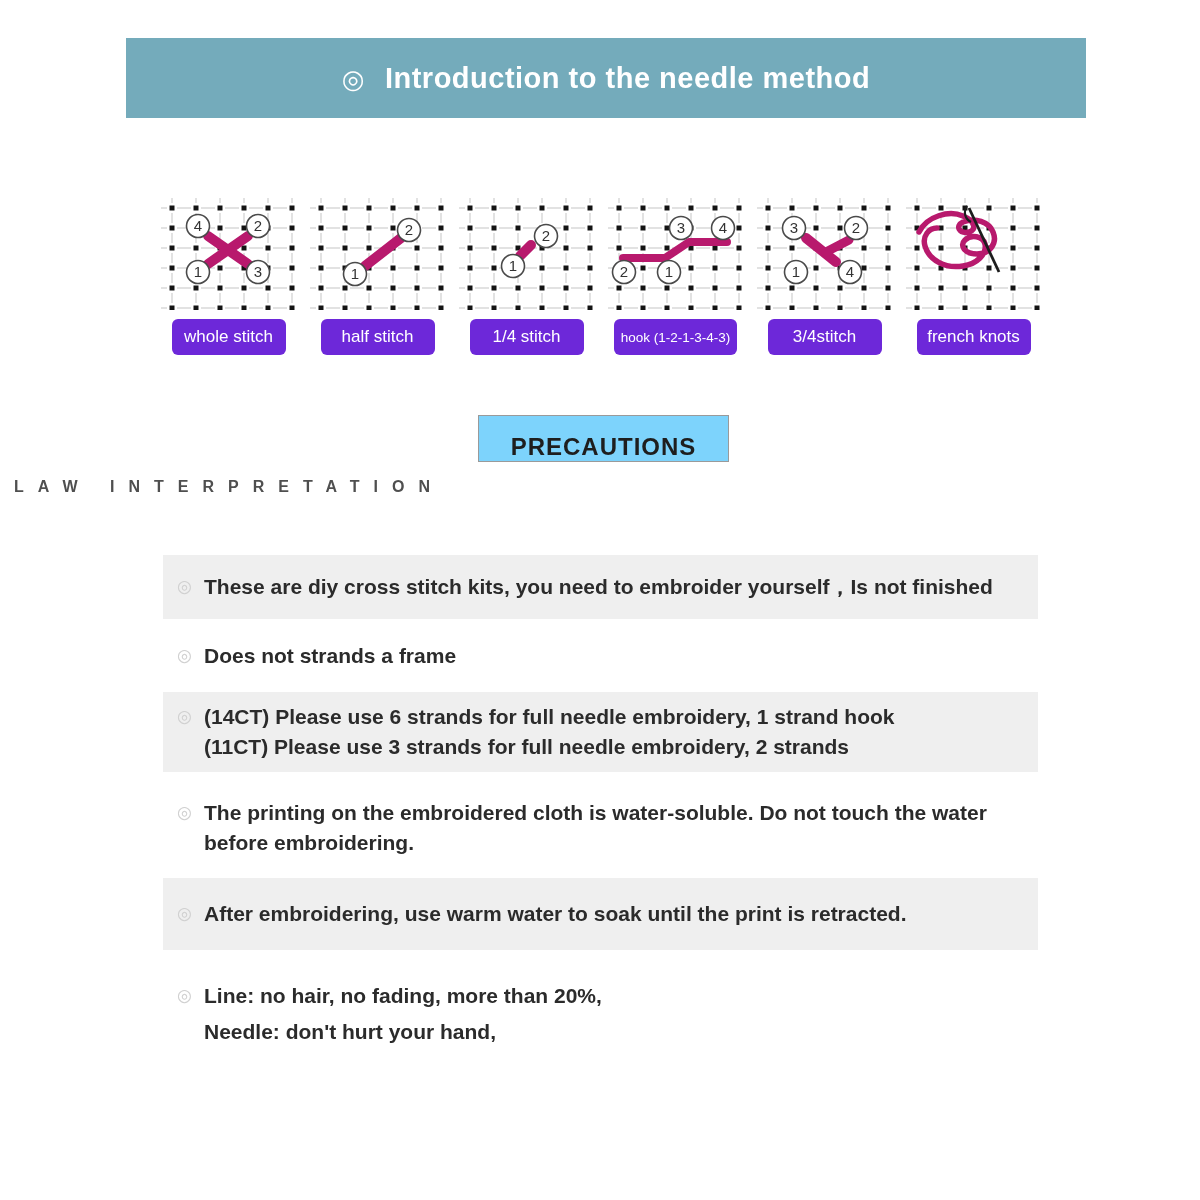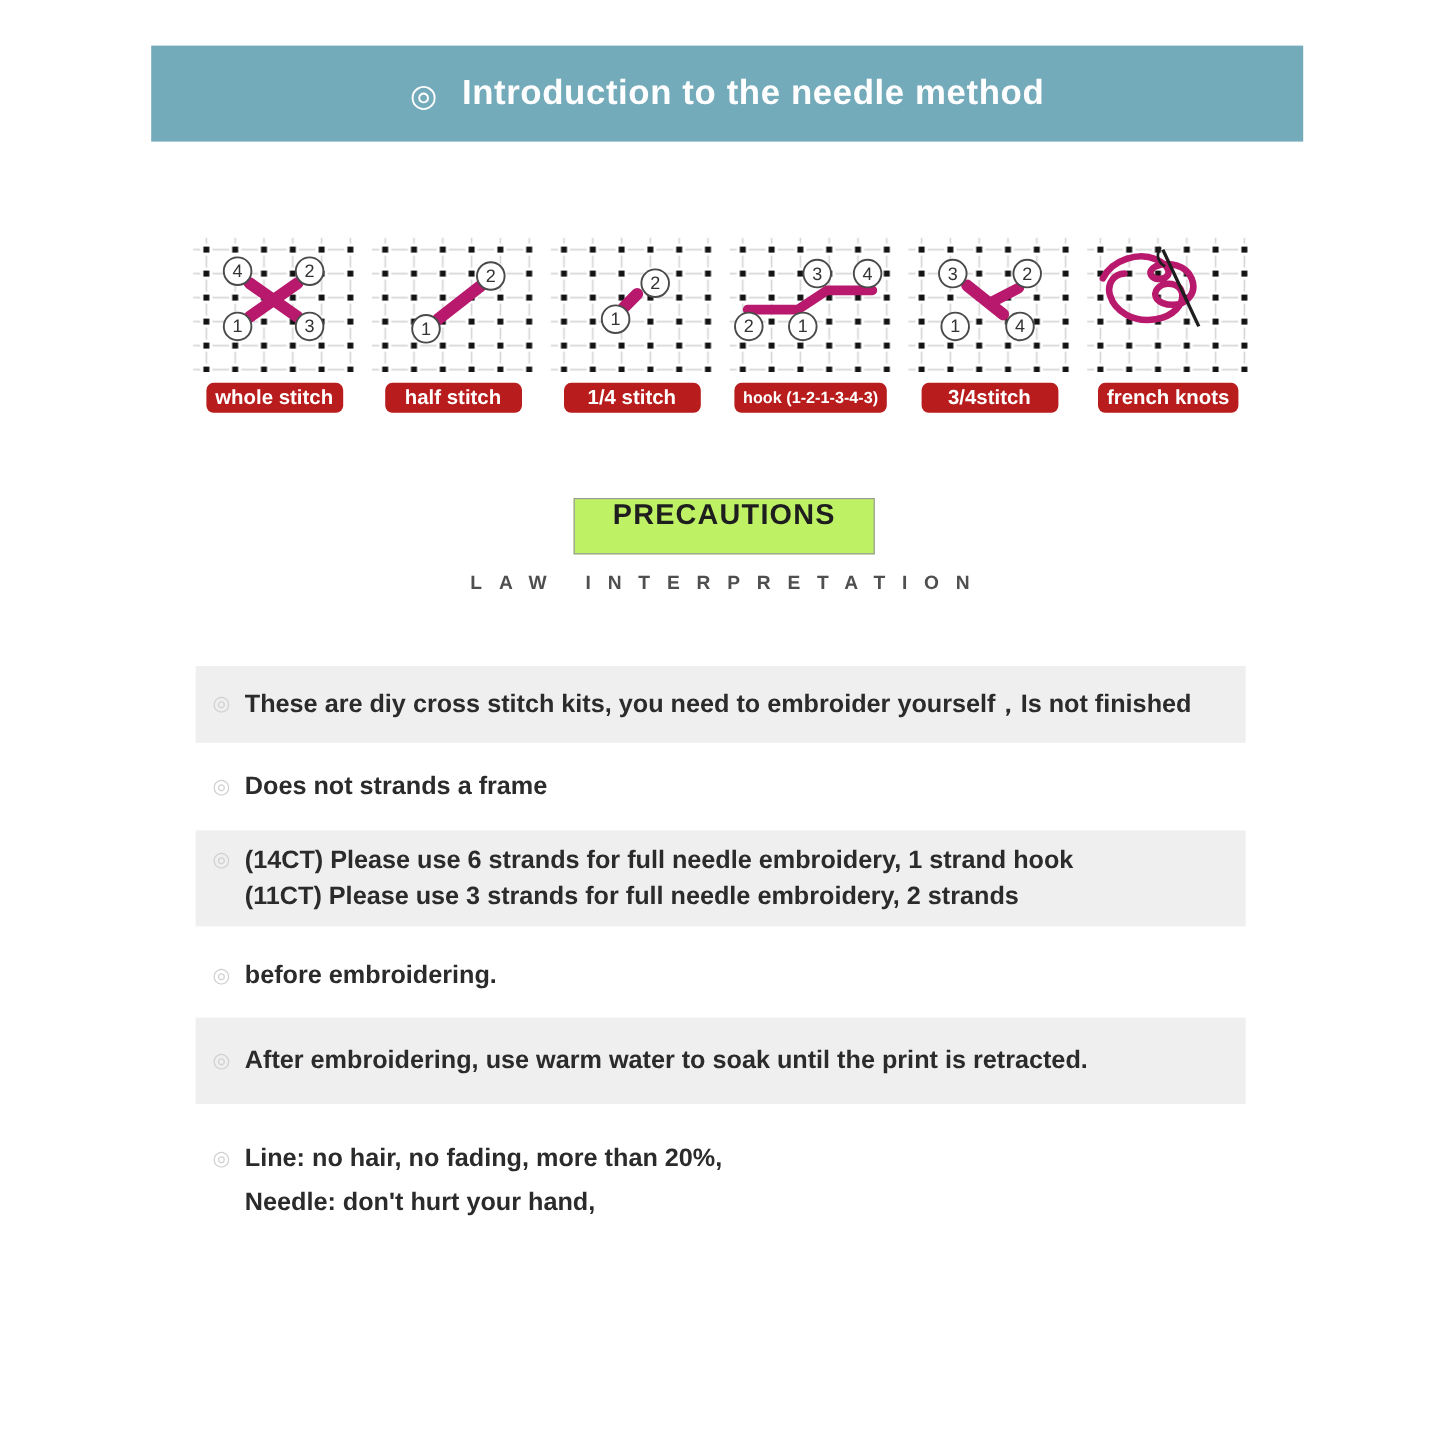--- a/index.html
+++ b/index.html
@@ -20,39 +20,39 @@
   .banner .ring{font-size:26px;font-weight:normal;position:relative;top:1px;}
 
   
   .diagrams{
     position:absolute;left:160px;top:198px;width:882px;
     display:flex;justify-content:space-between;
   }
   .diagram{width:137px;display:flex;flex-direction:column;align-items:center;}
   .diagram svg{width:137px;height:112px;display:block;}
   .diagram-label{
-    margin-top:9px;min-width:114px;height:25px;border-radius:6px;
-    background:#b91c1c;color:#ffffff;font-size:17px;
+    margin-top:9px;min-width:114px;height:36px;border-radius:6px;
+    background:#6d28d9;color:#ffffff;font-size:17px;
     display:flex;align-items:center;justify-content:center;
-    padding:0 7px;box-sizing:border-box;white-space:nowrap;font-weight:bold;
+    padding:0 7px;box-sizing:border-box;white-space:nowrap;
   }
   .diagram-label.small{font-size:13.5px;text-align:right;}
   .pt-circle{fill:#ffffff;stroke:#4a4a4a;stroke-width:1.6;}
   .pt-num{font-size:15px;fill:#333;text-anchor:middle;font-family:"Liberation Sans",sans-serif;}
   .stitch{stroke:#b8196d;stroke-linecap:round;stroke-linejoin:round;fill:none;}
 
   
   .precautions-box{
     position:absolute;left:478px;top:415px;width:249px;height:45px;
-    border:1px solid #9a9a9a;background:#bef264;
-    display:flex;align-items:flex-start;justify-content:center;
+    border:1px solid #9a9a9a;background:#7dd3fc;
+    display:flex;align-items:flex-end;justify-content:center;
     font-size:24px;font-weight:bold;letter-spacing:1px;color:#1e1e1e;
   }
   .law{
-    position:absolute;left:0;top:478px;width:1200px;text-align:center;
+    position:absolute;left:0;top:478px;width:1200px;
     font-size:16px;color:#4f4f4f;letter-spacing:14px;text-indent:14px;
     font-weight:bold;
   }
 
   
   .notes{position:absolute;left:163px;top:555px;width:875px;}
   .note{display:flex;line-height:30px;font-size:21px;}
   .note .bullet{
     flex:0 0 41px;box-sizing:border-box;padding-left:14px;
     color:#d0d0d0;font-size:17px;
@@ -235,20 +235,21 @@
       <span class="bullet">◎</span>
       <div class="lines">
         <div class="note-line">(14CT) Please use 6 strands for full needle embroidery, 1 strand hook</div>
         <div class="note-line">(11CT) Please use 3 strands for full needle embroidery, 2 strands</div>
       </div>
     </div>
 
     <div class="note n4">
       <span class="bullet">◎</span>
       <div class="lines">
+        <div class="note-line">The printing on the embroidered cloth is water-soluble. Do not touch the water</div>
         <div class="note-line">before embroidering.</div>
       </div>
     </div>
 
     <div class="note shaded n5">
       <span class="bullet">◎</span>
       <div class="lines">
         <div class="note-line">After embroidering, use warm water to soak until the print is retracted.</div>
       </div>
     </div>

